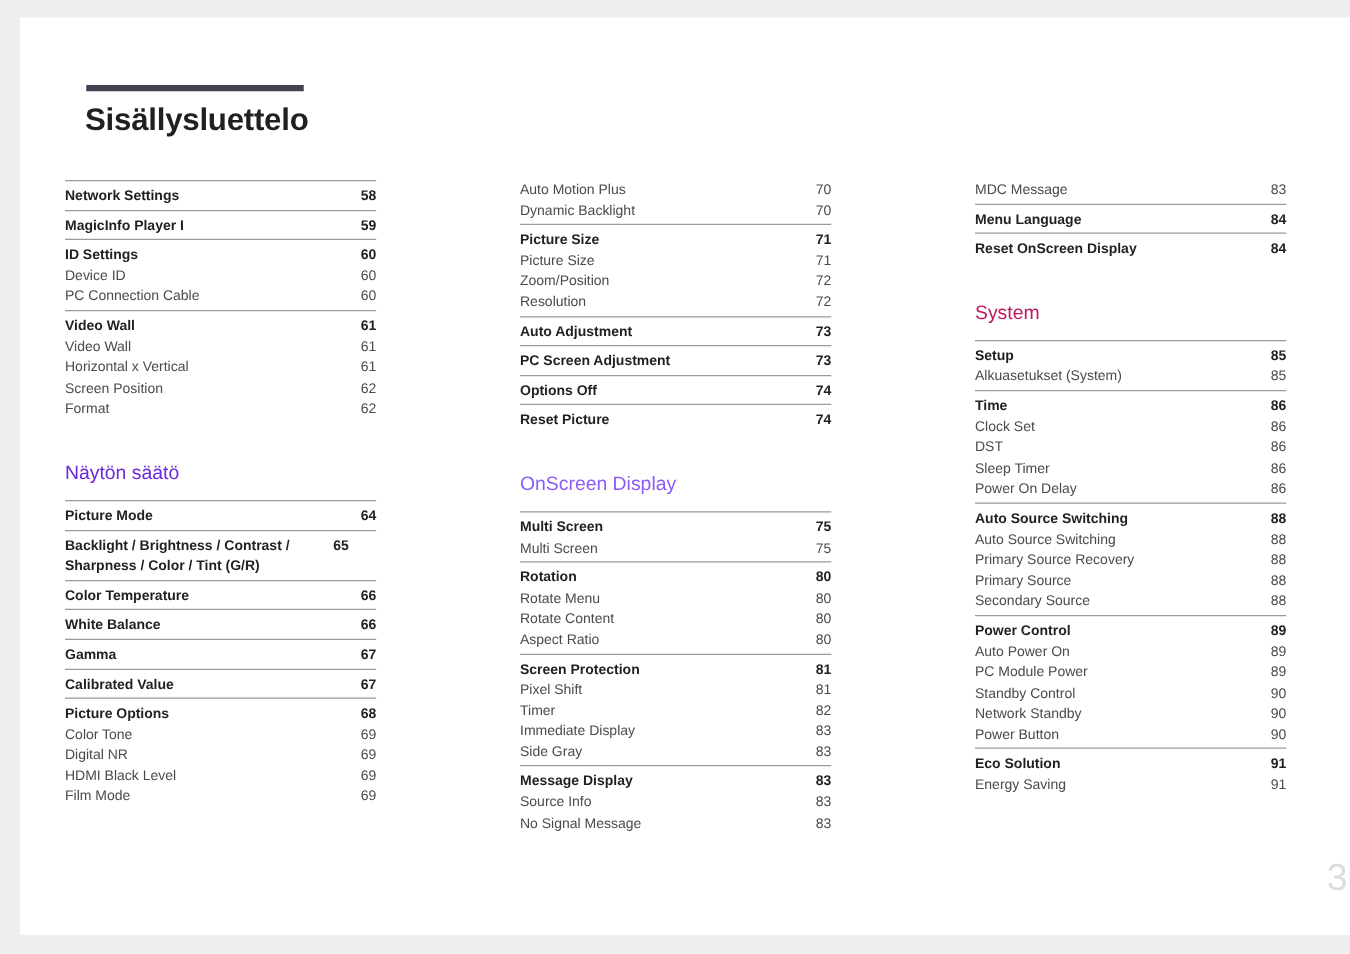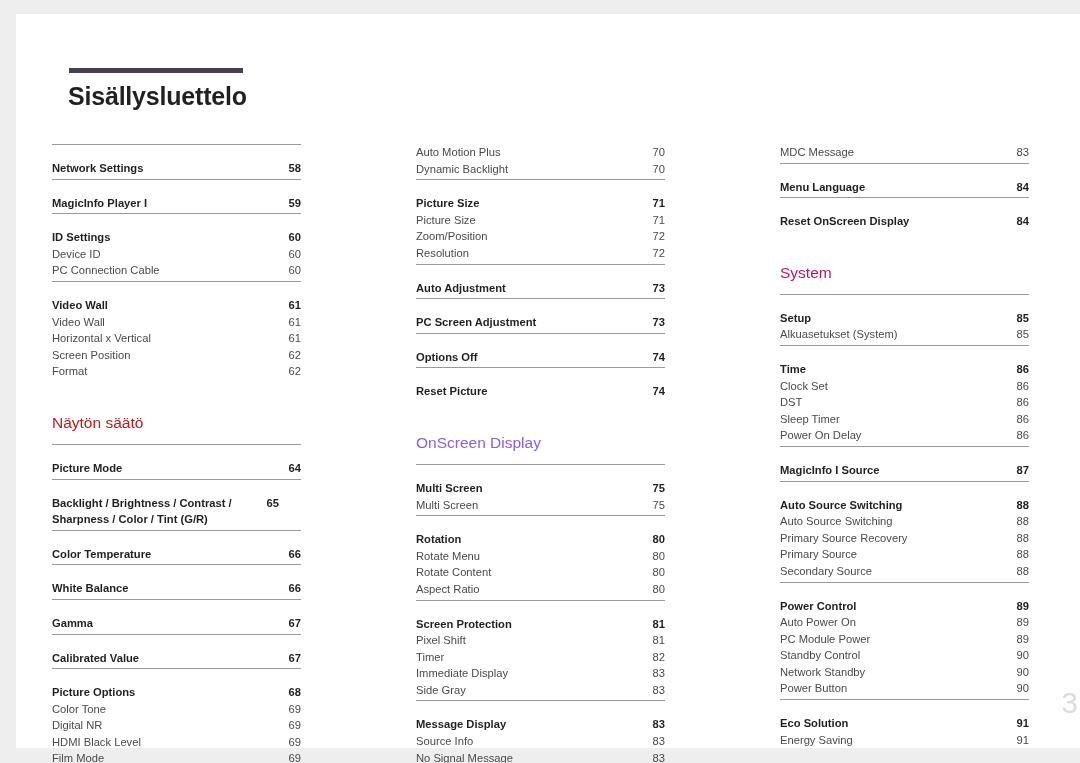--- a/index.html
+++ b/index.html
@@ -63,21 +63,21 @@
     font-size: 15.5px;
     line-height: 18px;
     margin-bottom: 12px;
     white-space: nowrap;
   }
   .spacer-top { height: 32px; }
 
   
   .group {
     border-top: 1px solid #9a9a9a;
-    padding-top: 15px;
+    padding-top: 4px;
     margin-bottom: 2px;
   }
   .group.noline {
     border-top: none;
     padding-top: 0;
   }
   .row {
     display: flex;
     align-items: baseline;
     font-size: 11.2px;
@@ -165,21 +165,21 @@
           <div class="row sub">
             <span class="label">Screen Position</span>
             <span class="page-no">62</span>
           </div>
           <div class="row sub">
             <span class="label">Format</span>
             <span class="page-no">62</span>
           </div>
         </div>
         <div class="spacer-top"></div>
-        <div class="section-head" style="color: #b91c1c;">Näytön säätö</div>
+        <div class="section-head" style="color: #6d28d9;">Näytön säätö</div>
         <div class="group">
           <div class="row bold">
             <span class="label">Picture Mode</span>
             <span class="page-no">64</span>
           </div>
         </div>
         <div class="group">
           <div class="row bold wrap">
             <span class="label">Backlight / Brightness / Contrast / Sharpness / Color / Tint (G/R)</span>
             <span class="page-no">65</span>
@@ -400,26 +400,20 @@
             <span class="label">Sleep Timer</span>
             <span class="page-no">86</span>
           </div>
           <div class="row sub">
             <span class="label">Power On Delay</span>
             <span class="page-no">86</span>
           </div>
         </div>
         <div class="group">
           <div class="row bold">
-            <span class="label">MagicInfo I Source</span>
-            <span class="page-no">87</span>
-          </div>
-        </div>
-        <div class="group">
-          <div class="row bold">
             <span class="label">Auto Source Switching</span>
             <span class="page-no">88</span>
           </div>
           <div class="row sub">
             <span class="label">Auto Source Switching</span>
             <span class="page-no">88</span>
           </div>
           <div class="row sub">
             <span class="label">Primary Source Recovery</span>
             <span class="page-no">88</span>

